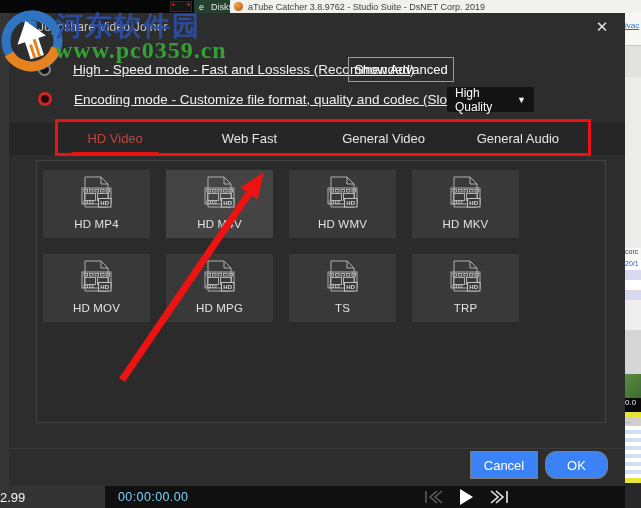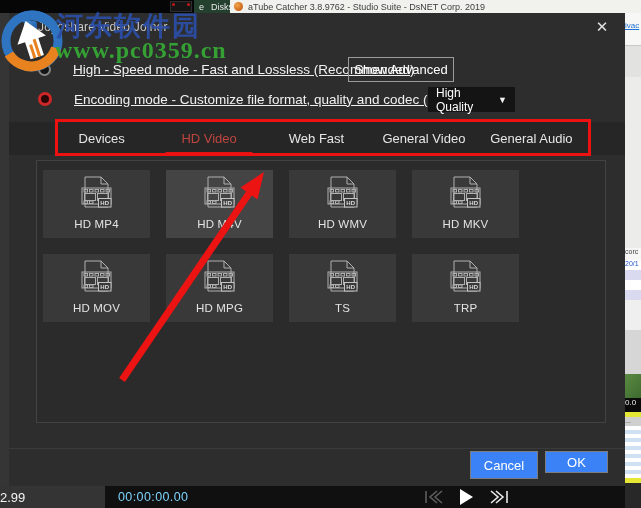--- a/index.html
+++ b/index.html
@@ -33,21 +33,21 @@
 
   .mode-row{height:16px;display:flex;align-items:center;gap:22px;text-decoration:underline;}
   .mode-row1{left:29px;top:48px;}
   .mode-row2{left:29px;top:78px;}
   .radio{width:9px;height:9px;border-radius:50%;flex:0 0 auto;}
   .radio.off{border:2px solid #858585;background:#141414;}
   .radio.on{border:3px solid #cf2727;background:#2a0707;width:8px;height:8px;}
   .mode-label{font-size:13.5px;color:#f1f1f1;white-space:nowrap;}
   .show-advanced{left:339px;top:44px;width:106px;height:25px;border:1px solid #9b9b9b;box-sizing:border-box;
                  display:flex;align-items:center;justify-content:center;font-size:13px;color:#fff;background:transparent;}
-  .quality-dd{left:419px;top:74px;width:87px;height:25px;background:#141414;display:flex;align-items:center;
+  .quality-dd{left:438px;top:74px;width:87px;height:25px;background:#141414;display:flex;align-items:center;
               justify-content:space-between;padding:0 8px;box-sizing:border-box;font-size:12px;color:#fff;}
   .quality-dd .caret{font-size:9px;color:#f2f2f2;}
 
   
   .tab-strip{left:0;top:109px;width:616px;height:33px;background:#262626;}
   .tabs{position:absolute;left:39px;top:0;width:537px;height:33px;display:flex;}
   .tab{flex:1;position:relative;display:flex;align-items:center;justify-content:center;
        font-size:13px;color:#e6e6e6;white-space:nowrap;}
   .tab.active{color:#bf4640;}
   .tab-underline{position:absolute;bottom:0;left:50%;transform:translateX(-50%);
@@ -62,21 +62,21 @@
   .tile{width:107px;height:68px;background:#393939;display:flex;flex-direction:column;
         align-items:center;justify-content:space-between;padding:6px 0 8px;box-sizing:border-box;}
   .tile.hover{background:#444;}
   .tile-label{font-size:11.5px;color:#e3e3e3;letter-spacing:.2px;}
 
   
   .dlg-divider{left:0;top:435px;width:616px;height:1px;background:#3b3b3b;}
   .btn{display:flex;align-items:center;justify-content:center;background:#3b82f6;
        border:1px solid #7d7d7d;box-sizing:border-box;color:#fff;font-size:13px;}
   .btn-cancel{left:461px;top:438px;width:68px;height:28px;}
-  .btn-ok{left:536px;top:438px;width:63px;height:22px;}
+  .btn-ok{left:536px;top:438px;width:63px;height:28px;border-radius:11px;}
 
   
   .bb-left{left:0;top:486px;width:105px;height:22px;background:#343434;color:#f2f2f2;
            font-size:13px;display:flex;align-items:center;}
   .bb-black{left:105px;top:486px;width:520px;height:22px;background:#101010;display:flex;align-items:center;}
   .timecode{margin-left:13px;color:#7dd3fc;font-size:12.5px;letter-spacing:.4px;}
   .pb-controls{position:absolute;left:318px;top:0;height:22px;display:flex;align-items:center;gap:16px;}
   .pb-controls svg{display:block;}
 
   
@@ -148,21 +148,20 @@
       <span class="radio on"></span>
       <span class="mode-label">Encoding mode - Customize file format, quality and codec (Slow)</span>
     </div>
     <div class="abs quality-dd">
       <span>High Quality</span>
       <span class="caret">▼</span>
     </div>
 
     <div class="abs tab-strip">
       <div class="tabs">
-        <div class="tab">Devices</div>
         <div class="tab active">
           <span>HD Video</span>
           <span class="tab-underline"></span>
         </div>
         <div class="tab">Web Fast</div>
         <div class="tab">General Video</div>
         <div class="tab">General Audio</div>
       </div>
     </div>
 

